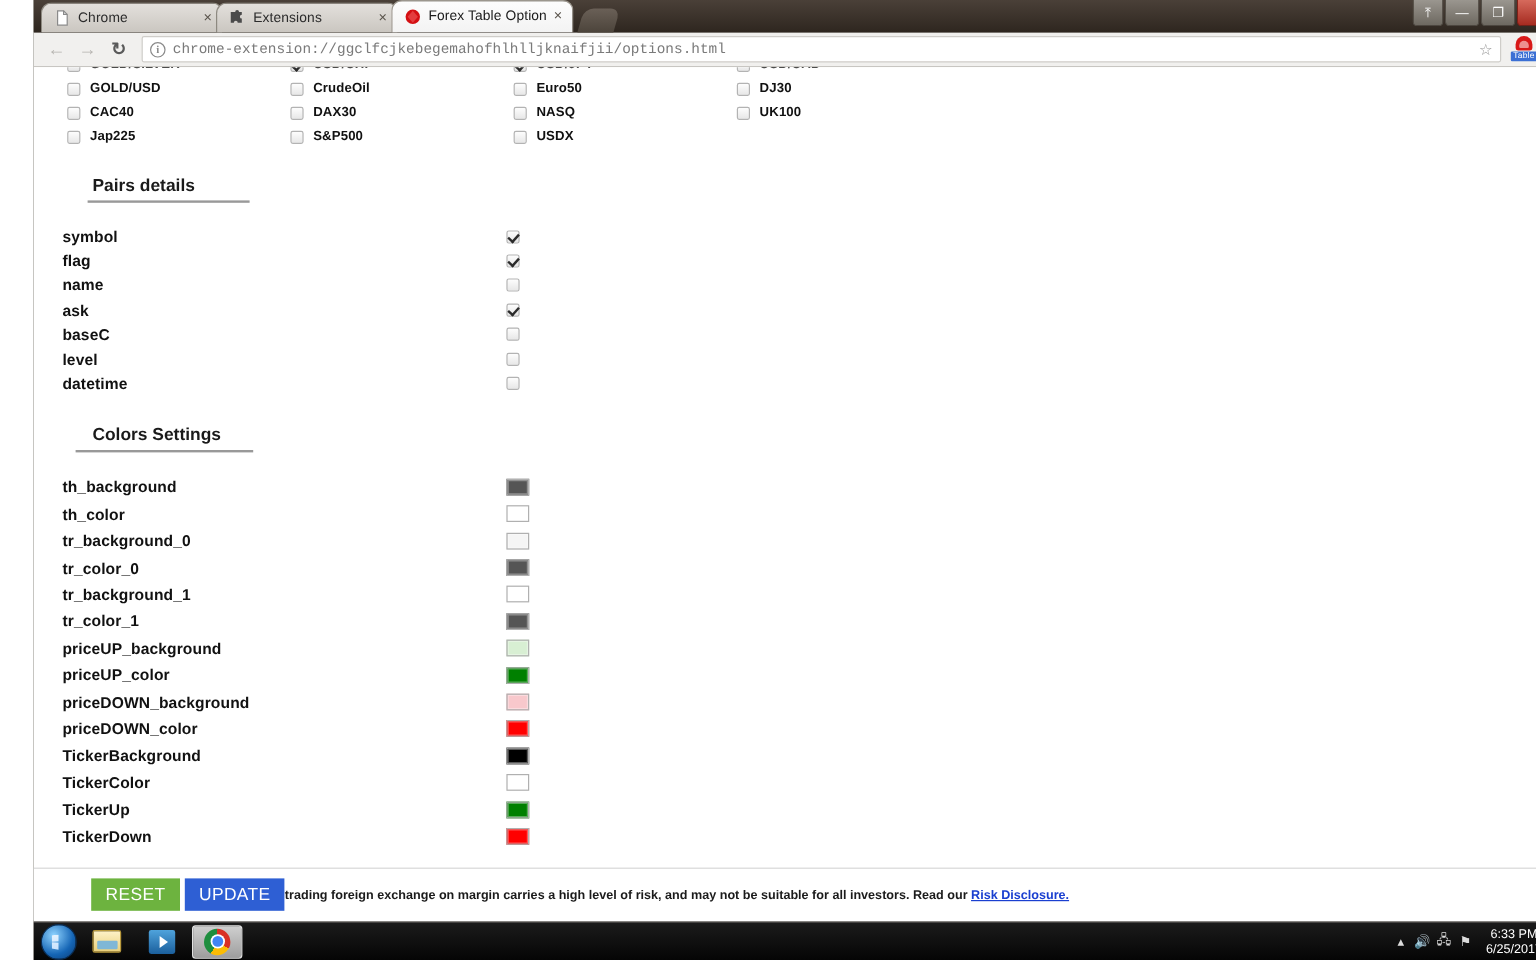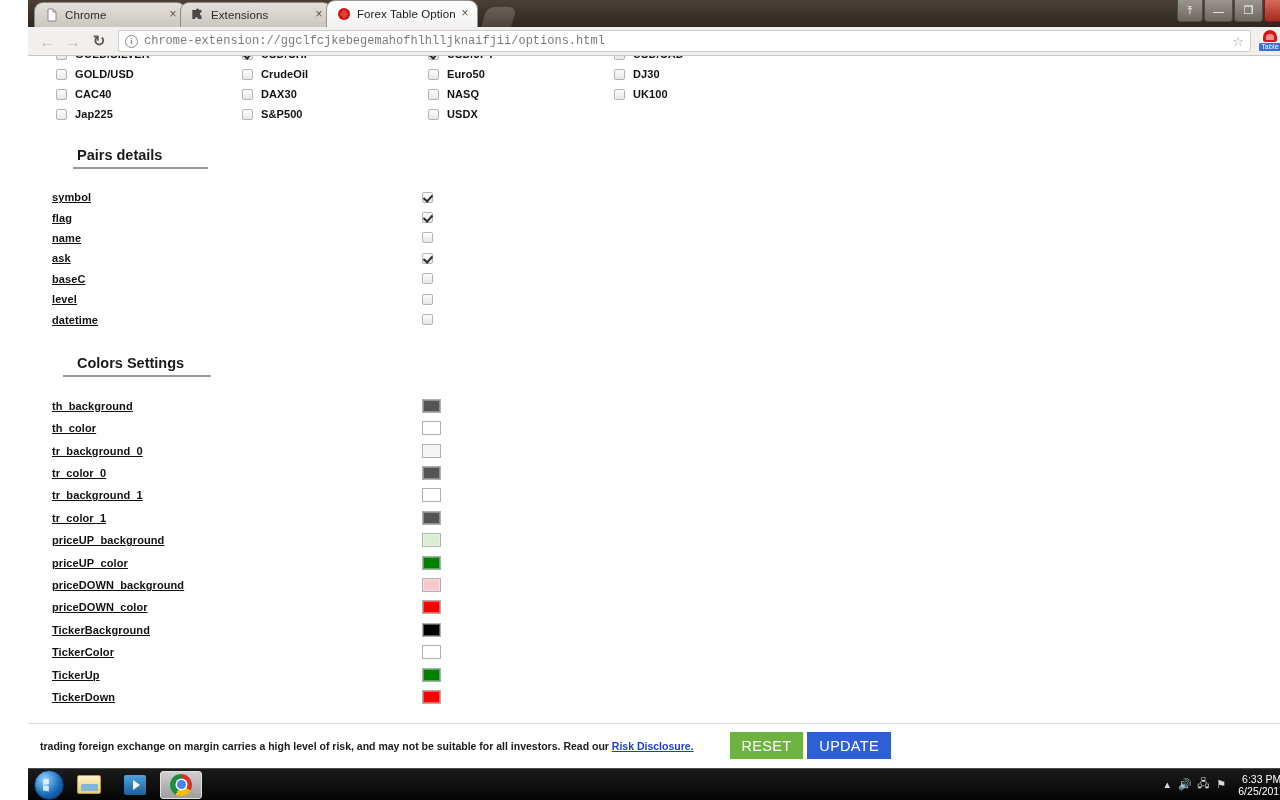--- a/index.html
+++ b/index.html
@@ -302,25 +302,24 @@
   
   .settings-list { margin-top: 18px; }
   .setting-row {
     display: flex;
     align-items: center;
     height: 20.4px;
     padding-left: 24px;
   }
   .setting-row .name {
     width: 370px;
-    font-size: 11px;
+    font-size: 13px;
     color: #111111;
     font-weight: bold;
     letter-spacing: .1px;
-    text-decoration: underline;
   }
   .setting-row .ctl { display: flex; align-items: center; }
 
   .settings-list.colors .setting-row { height: 22.4px; }
   .swatch {
     width: 19px; height: 14px;
     border: 1px solid #b0b0b0;
     box-shadow: inset 0 0 0 1px rgba(255,255,255,.35);
     display: inline-block;
   }
@@ -795,26 +794,26 @@
             <span class="name">TickerDown</span>
             <span class="ctl">
                 <span class="swatch" style="background: rgb(255, 0, 0);"></span>
               </span>
           </label>
         </div>
 
       </div>
 
       <div id="footer-bar">
-        <div id="disclaimer">
-          <span>trading foreign exchange on margin carries a high level of risk, and may not be suitable for all investors. Read our </span><a href="#">Risk Disclosure.</a>
-        </div>
         <div id="footer-buttons">
           <button class="fbtn reset">RESET</button>
           <button class="fbtn update">UPDATE</button>
+        </div>
+        <div id="disclaimer">
+          <span>trading foreign exchange on margin carries a high level of risk, and may not be suitable for all investors. Read our </span><a href="#">Risk Disclosure.</a>
         </div>
       </div>
 
       <div id="scrollbar">
         <div class="arrow up">▲</div>
         <div class="thumb"></div>
         <div class="arrow down">▼</div>
       </div>
 
     </div>

